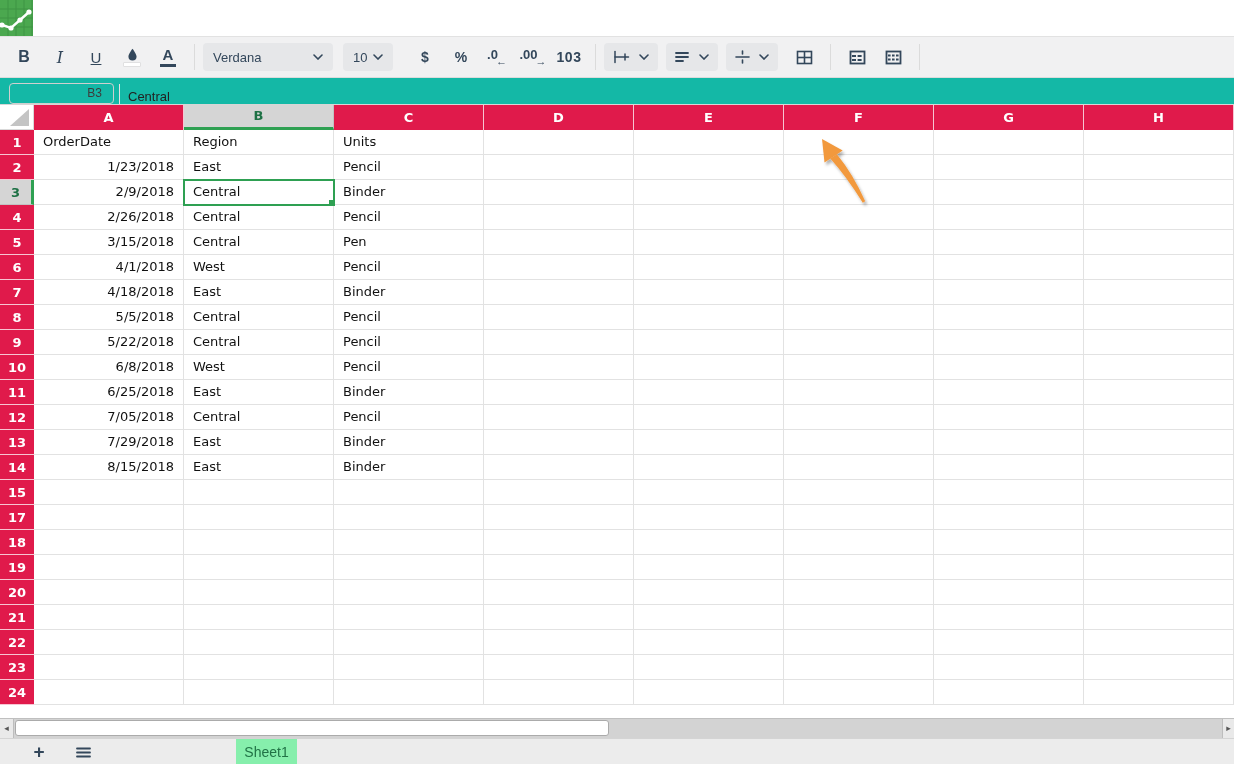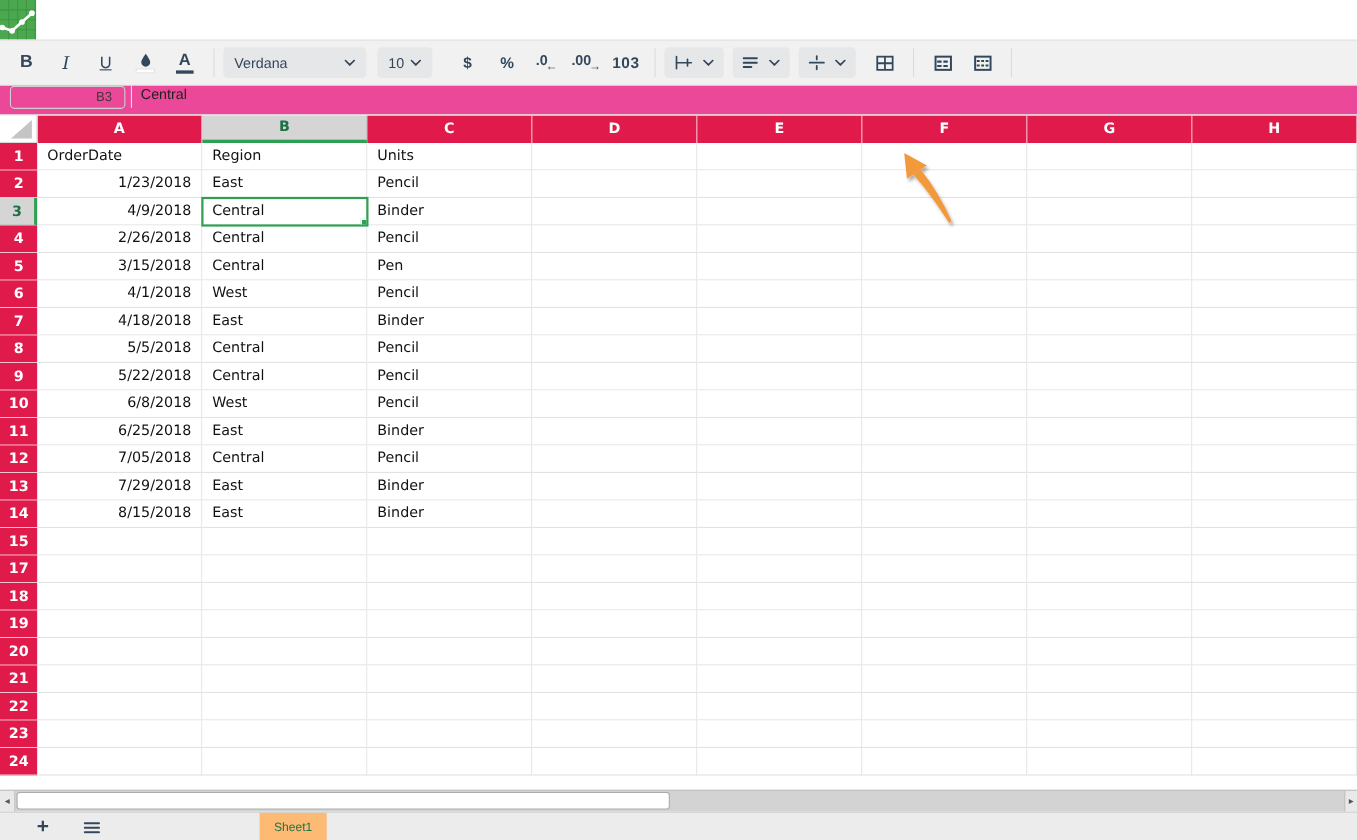--- a/index.html
+++ b/index.html
@@ -34,21 +34,21 @@
   .pill-font { width:130px; justify-content:space-between; margin-right:10px; }
   .pill-size { width:50px; justify-content:space-between; }
   .num-btn { font-weight:600; font-size:14px; }
   .dec { font-weight:600; font-size:13px; display:inline-flex; align-items:flex-start; }
   .dec .dot0 { position:relative; top:-3px; }
   .dec .arr { font-size:11px; position:relative; top:5px; margin-left:-2px; font-weight:400; }
   .tb123 { font-weight:700; font-size:14px; letter-spacing:0.5px; }
   .pill-ico { margin-right:8px; gap:9px; padding:0 9px; }
 
   
-  .formula-row { height:26px; background:#ec4899; display:flex; align-items:flex-start; }
+  .formula-row { height:26px; background:#14b8a6; display:flex; align-items:flex-end; }
   .cellref { width:105px; height:21px; margin-left:9px; border:1px solid #CFCFCF;
              border-radius:4px; font-size:12px; color:#3c3c3c; text-align:right;
              line-height:19px; padding-right:11px; }
   .fdivider { width:1px; height:20px; background:#E3E3E3; margin:0 6px 0 5px; }
   .formula-input { flex:1; font-size:13px; color:#222; padding-left:2px; }
 
   
   .grid-area { position:relative; height:614px; overflow:hidden; border-top:1px solid #D6D6D6;
                font-family:"DejaVu Sans",sans-serif; }
   .col-row { display:flex; height:25px; }
@@ -91,22 +91,22 @@
   .hs-thumb { position:absolute; left:15px; top:1px; width:594px; height:16px;
               background:#fff; border:1px solid #ABABAB; border-radius:3px; cursor:grab; }
 
   
   .tabbar { height:26px; background:#ECECEC; border-top:1px solid #D4D4D4; position:relative; }
   .tb-add { position:absolute; left:26px; top:0; width:26px; height:26px; border:0;
             background:transparent; color:#33475B; font-size:19px; font-weight:600; cursor:pointer; }
   .tb-menu { position:absolute; left:70px; top:0; width:26px; height:26px; border:0;
              background:transparent; cursor:pointer; display:flex; align-items:center;
              justify-content:center; }
-  .sheet-tab { position:absolute; left:236px; top:0; width:61px; height:26px; background:#fdba74;
-               color:var(--sheet-green); font-size:11px; text-align:center; line-height:26px;
+  .sheet-tab { position:absolute; left:236px; top:0; width:61px; height:26px; background:#86efac;
+               color:var(--sheet-green); font-size:14px; text-align:center; line-height:26px;
                cursor:pointer; }
 </style>
 </head>
 <body>
 
 <div class="page">
 
   <div class="menubar">
     <svg class="logo" viewBox="0 0 33 36">
       <rect x="0" y="0" width="33" height="36" fill="#4BA84F"></rect>
@@ -284,21 +284,21 @@
           <div class="cell">East</div>
           <div class="cell">Pencil</div>
           <div class="cell"></div>
           <div class="cell"></div>
           <div class="cell"></div>
           <div class="cell"></div>
           <div class="cell"></div>
         </div>
         <div class="row">
           <div class="rowhdr sel">3</div>
-          <div class="cell num">4/9/2018</div>
+          <div class="cell num">2/9/2018</div>
           <div class="cell cursor">Central</div>
           <div class="cell">Binder</div>
           <div class="cell"></div>
           <div class="cell"></div>
           <div class="cell"></div>
           <div class="cell"></div>
           <div class="cell"></div>
         </div>
         <div class="row">
           <div class="rowhdr">4</div>

